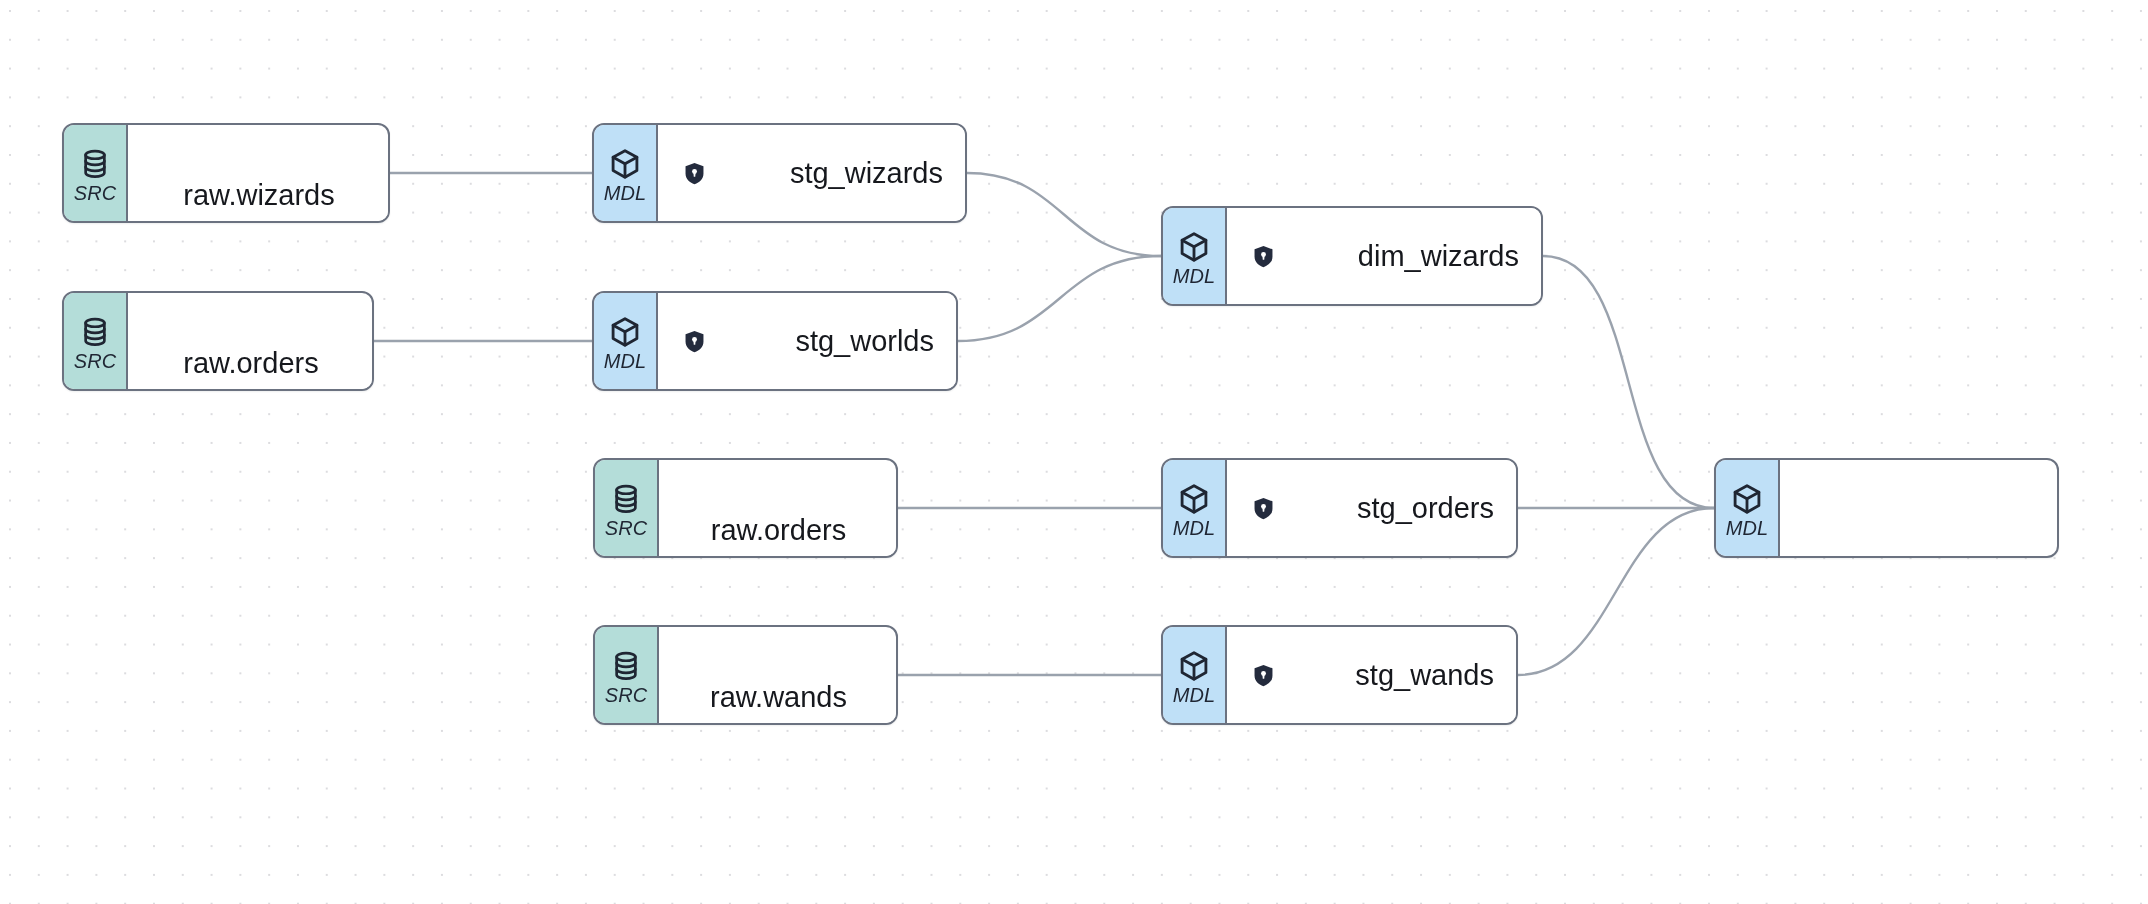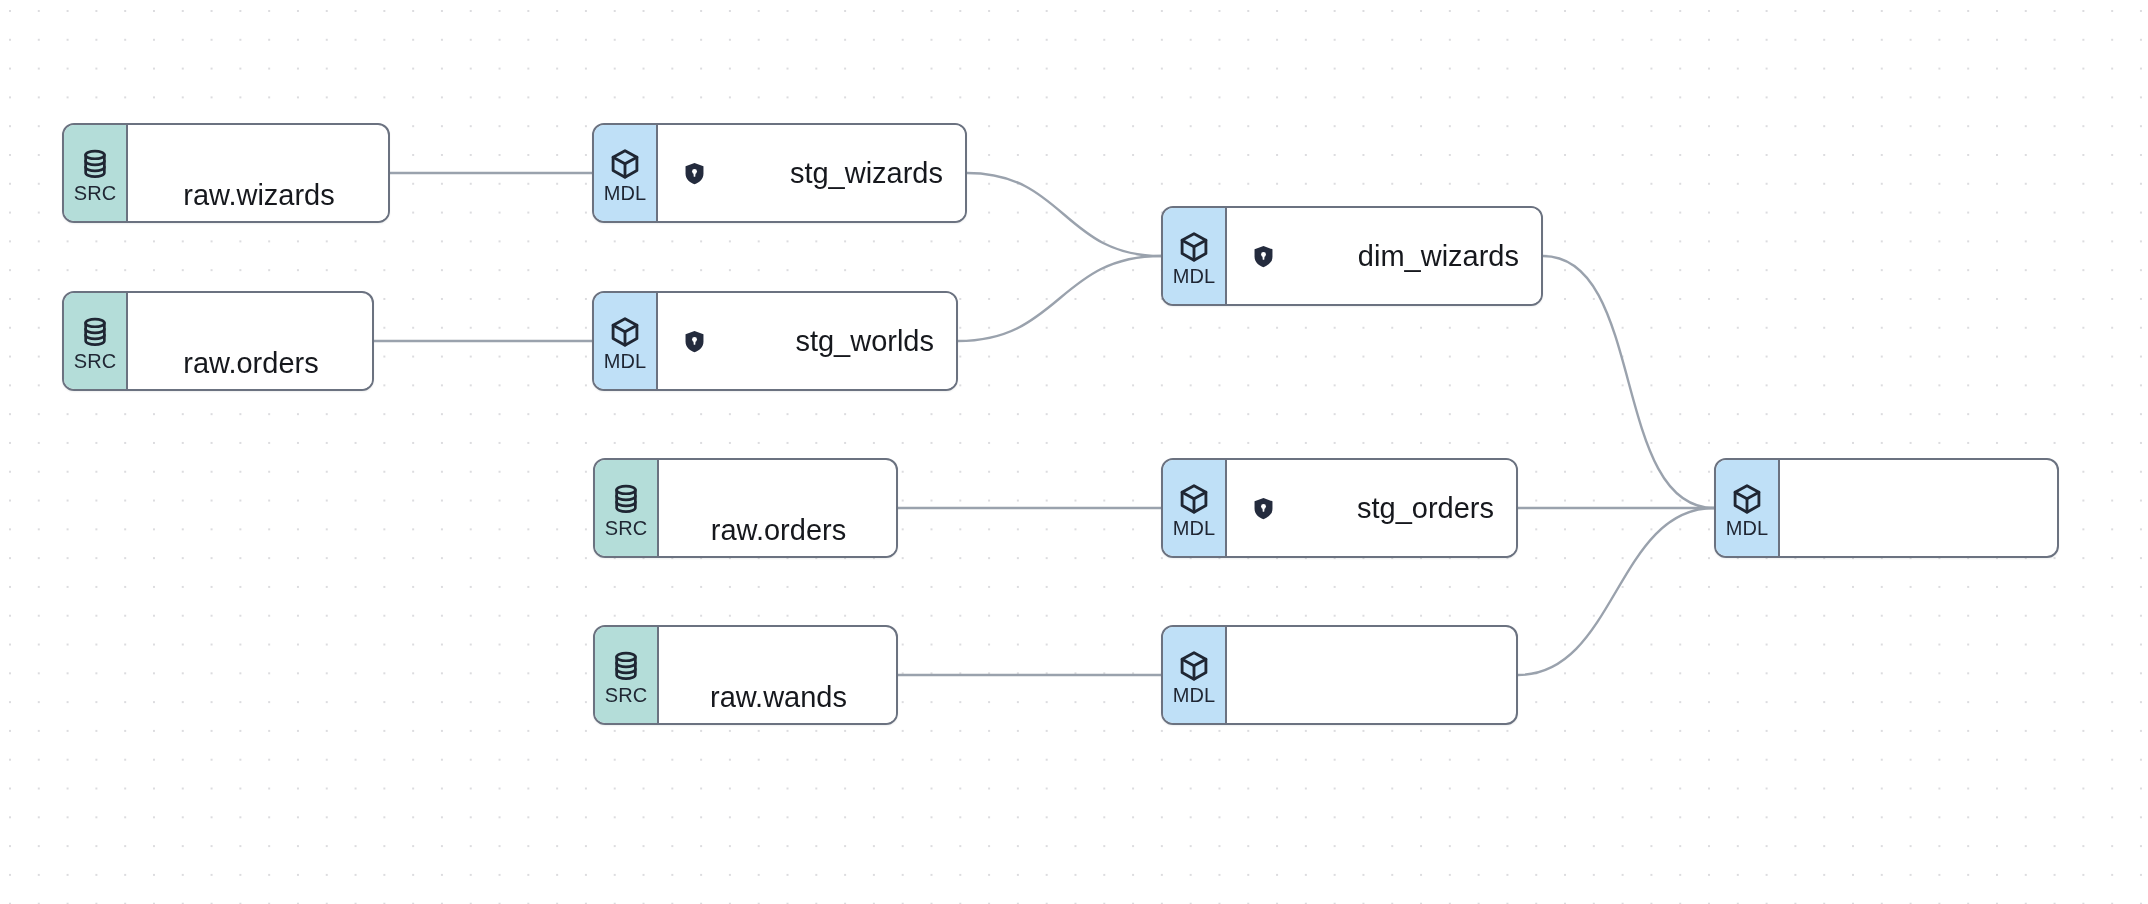--- a/index.html
+++ b/index.html
@@ -77,20 +77,21 @@
   .badge-icon {
     display: block;
     line-height: 0;
   }
   .badge-label {
     font-size: 20px;
     line-height: 1;
     letter-spacing: 0.1px;
     color: #1f2633;
     font-family: "Liberation Sans", sans-serif;
+    font-style: italic;
   }
 
   .node-body {
     flex: 1 1 auto;
     display: flex;
     align-items: center;
     gap: 13px;
     padding: 0 22px 0 24px;
     background: #ffffff;
     box-sizing: border-box;
@@ -280,20 +281,30 @@
       <div class="node-badge type-mdl">
         <span class="badge-icon">
           <svg width="34" height="34" viewBox="0 0 24 24" fill="none" stroke="#1f2633" stroke-width="2" stroke-linecap="round" stroke-linejoin="round">
             <path d="M12 2.6 L20.4 7.2 L20.4 16.6 L12 21.3 L3.6 16.6 L3.6 7.2 Z"></path>
             <path d="M3.6 7.2 L12 11.9 L20.4 7.2"></path>
             <path d="M12 11.9 L12 21.3"></path>
           </svg>
         </span>
         <span class="badge-label">MDL</span>
       </div>
+      <div class="node-body">
+        <span class="lock-icon">
+          <svg width="25" height="25" viewBox="0 0 24 24">
+            <path d="M12 1.8 L20.6 5.1 V12 c0 5.2-3.6 8.5-8.6 10.2 C7 20.5 3.4 17.2 3.4 12 V5.1 Z" fill="#242b3d"></path>
+            <circle cx="12" cy="10.1" r="2.35" fill="#ffffff"></circle>
+            <path d="M10.85 10.5 h2.3 l-0.45 4.6 h-1.4 Z" fill="#ffffff"></path>
+          </svg>
+        </span>
+        <span class="node-label">stg_wands</span>
+      </div>
     </div>
 
     <div class="lineage-node" style="left:1161px; top:206px; width:382px;">
       <div class="node-badge type-mdl">
         <span class="badge-icon">
           <svg width="34" height="34" viewBox="0 0 24 24" fill="none" stroke="#1f2633" stroke-width="2" stroke-linecap="round" stroke-linejoin="round">
             <path d="M12 2.6 L20.4 7.2 L20.4 16.6 L12 21.3 L3.6 16.6 L3.6 7.2 Z"></path>
             <path d="M3.6 7.2 L12 11.9 L20.4 7.2"></path>
             <path d="M12 11.9 L12 21.3"></path>
           </svg>

